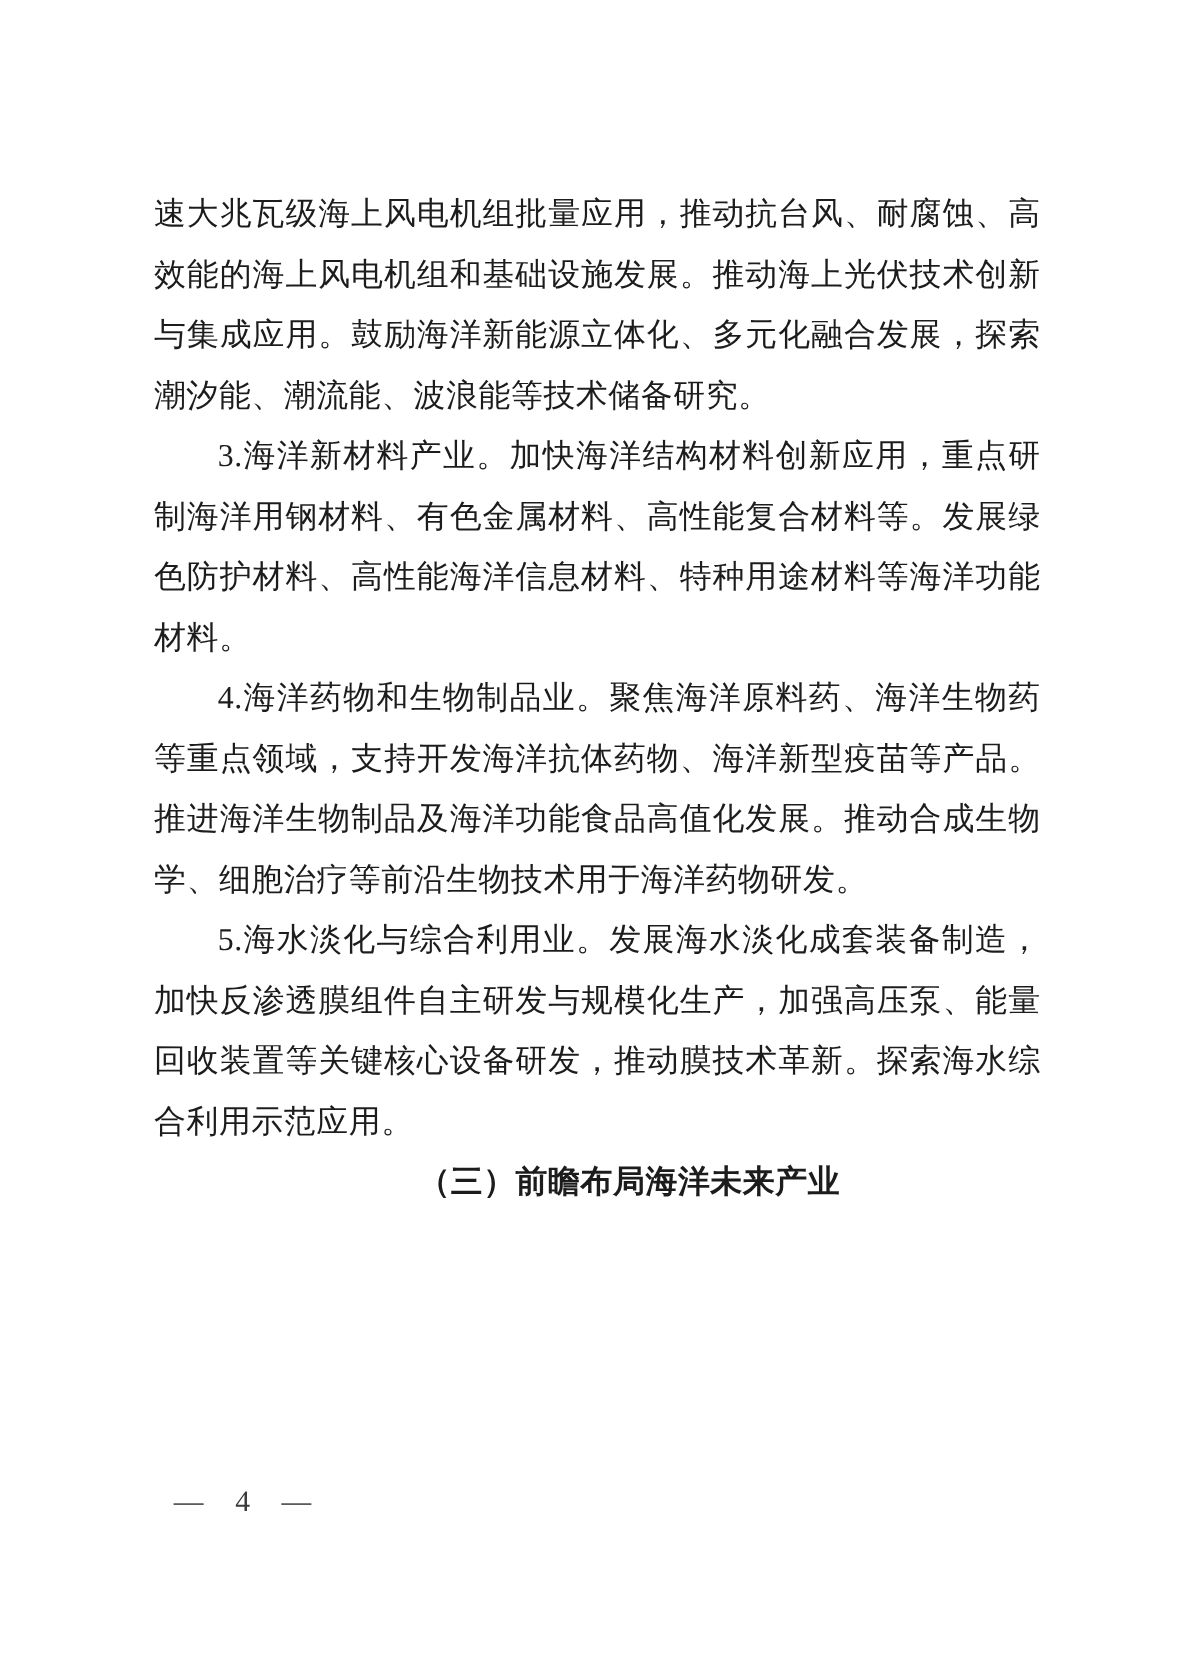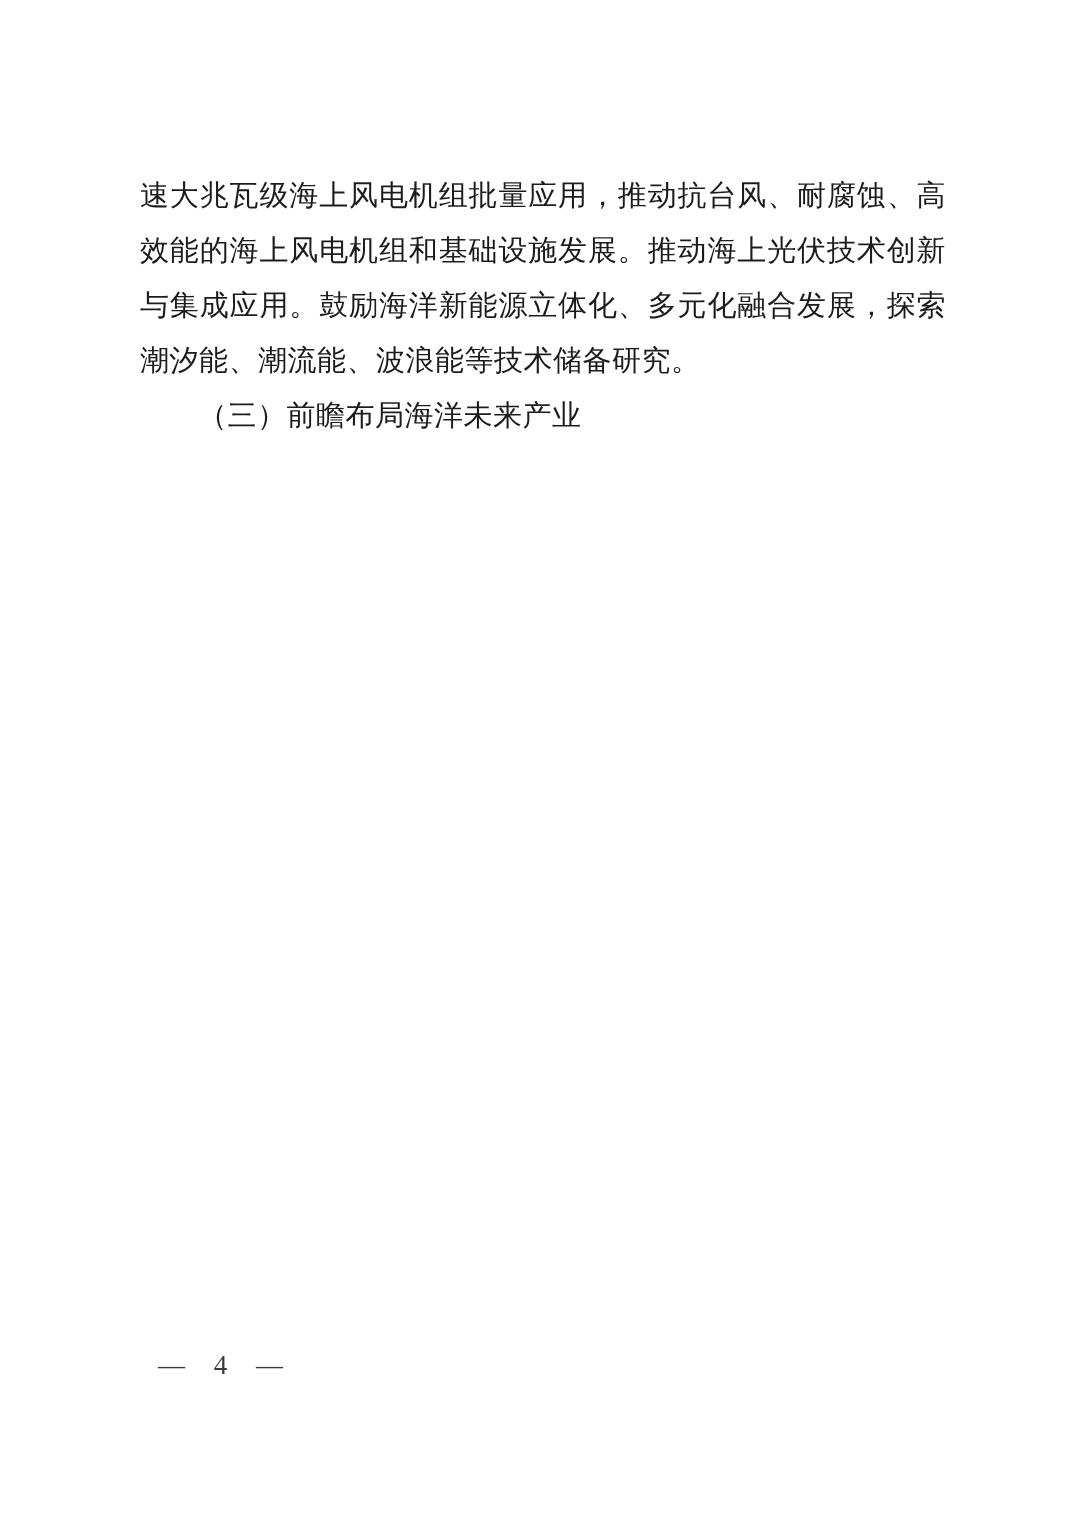--- a/index.html
+++ b/index.html
@@ -34,38 +34,41 @@
     word-break: break-all;
   }
   .doc-body p.continuation {
     text-indent: 0;
   }
   .doc-body p.body {
     text-indent: 2em;
   }
   .doc-body p.heading {
     text-indent: 2em;
-    font-weight: normal;
-    text-align: left;
+    font-weight: bold;
+    text-align: center;
   }
   .page-footer {
     position: absolute;
     left: 158px;
     top: 1347px;
     color: #3a3a3a;
     font-size: 27px;
     line-height: 36px;
     letter-spacing: 6px;
     word-spacing: 10px;
   }
 </style>
 </head>
 <body>
 
 <div class="page" style="background: rgb(255, 255, 255);">
   <main class="doc-body" style="color: rgb(28, 28, 28);">
       <p class="continuation">速大兆瓦级海上风电机组批量应用，推动抗台风、耐腐蚀、高效能的海上风电机组和基础设施发展。推动海上光伏技术创新与集成应用。鼓励海洋新能源立体化、多元化融合发展，探索潮汐能、潮流能、波浪能等技术储备研究。</p>
+      <p class="body">3.海洋新材料产业。加快海洋结构材料创新应用，重点研制海洋用钢材料、有色金属材料、高性能复合材料等。发展绿色防护材料、高性能海洋信息材料、特种用途材料等海洋功能材料。</p>
+      <p class="body">4.海洋药物和生物制品业。聚焦海洋原料药、海洋生物药等重点领域，支持开发海洋抗体药物、海洋新型疫苗等产品。推进海洋生物制品及海洋功能食品高值化发展。推动合成生物学、细胞治疗等前沿生物技术用于海洋药物研发。</p>
+      <p class="body">5.海水淡化与综合利用业。发展海水淡化成套装备制造，加快反渗透膜组件自主研发与规模化生产，加强高压泵、能量回收装置等关键核心设备研发，推动膜技术革新。探索海水综合利用示范应用。</p>
       <p class="heading">（三）前瞻布局海洋未来产业</p>
     </main>
   <div class="page-footer" style="color: rgb(58, 58, 58);">
     <span>— 4 —</span>
   </div>
 </div>
 
 </body></html>

